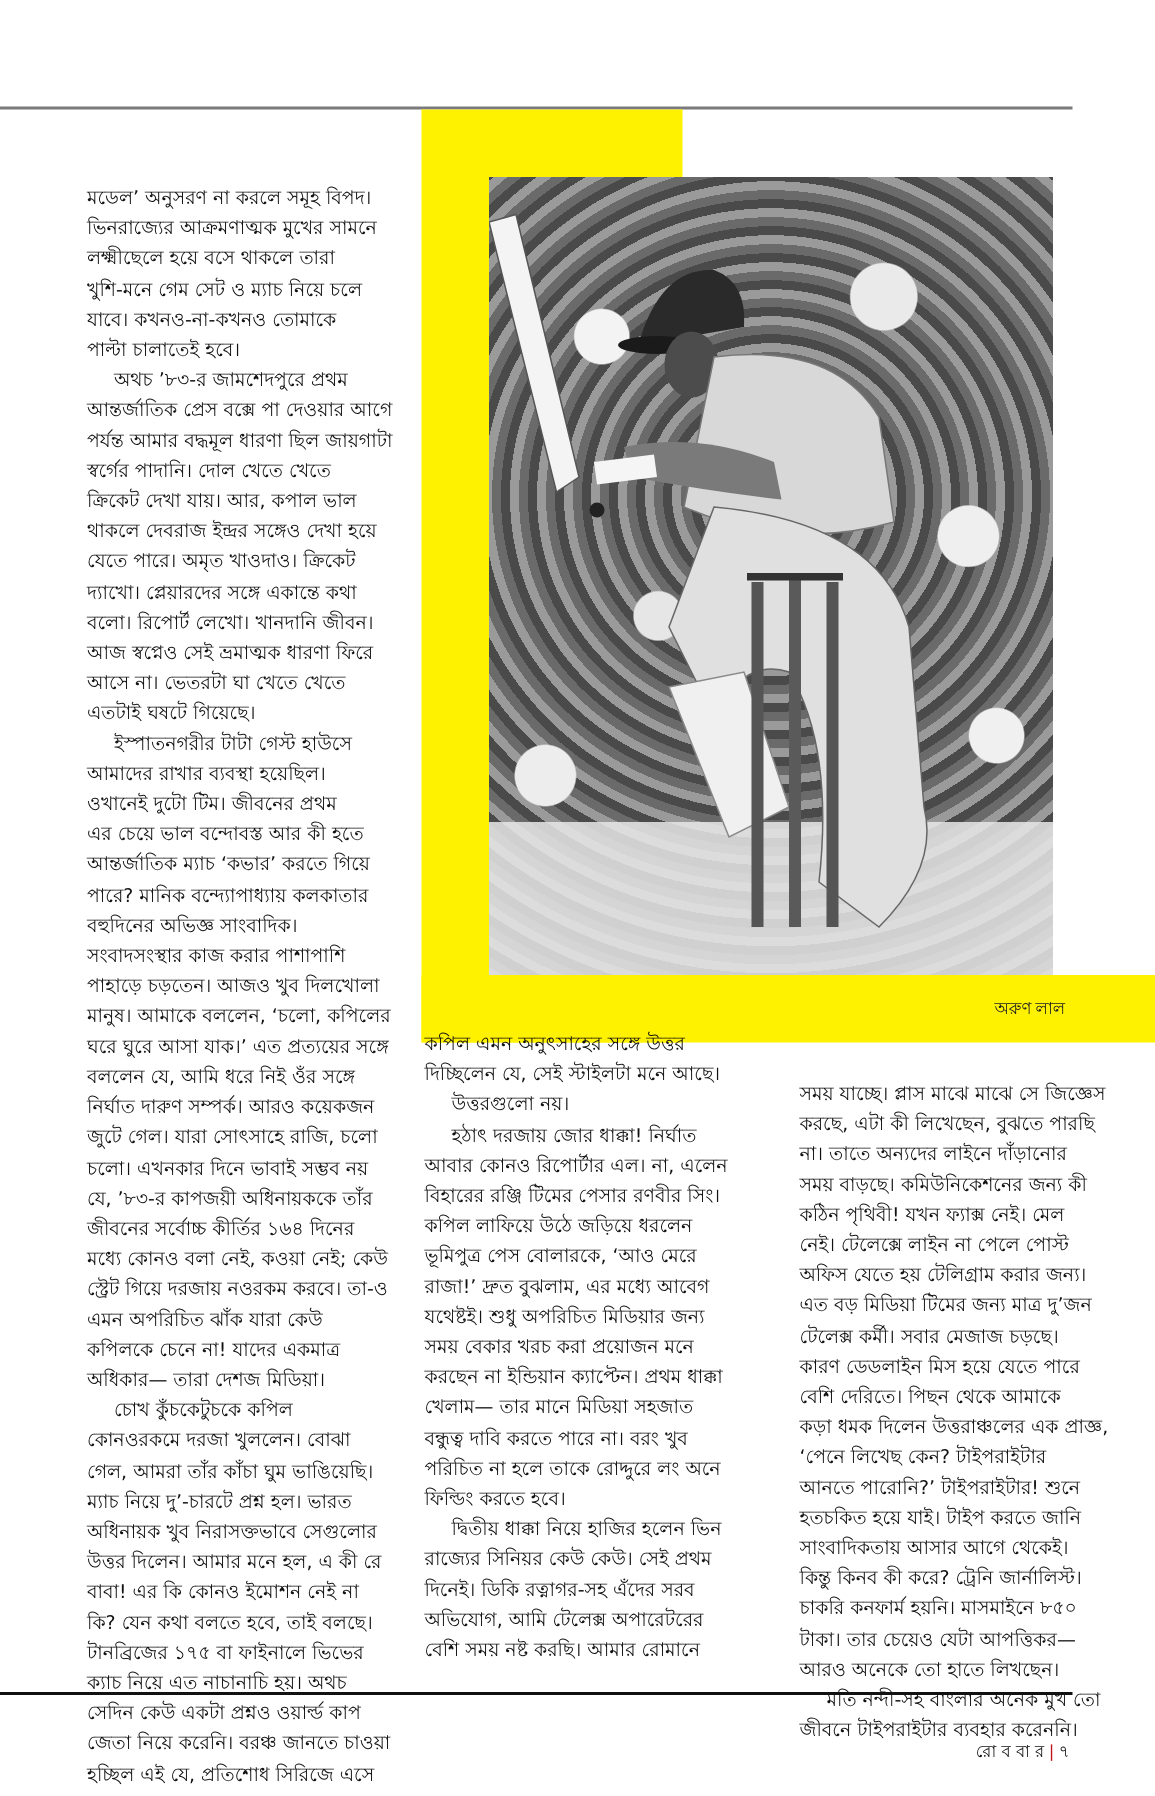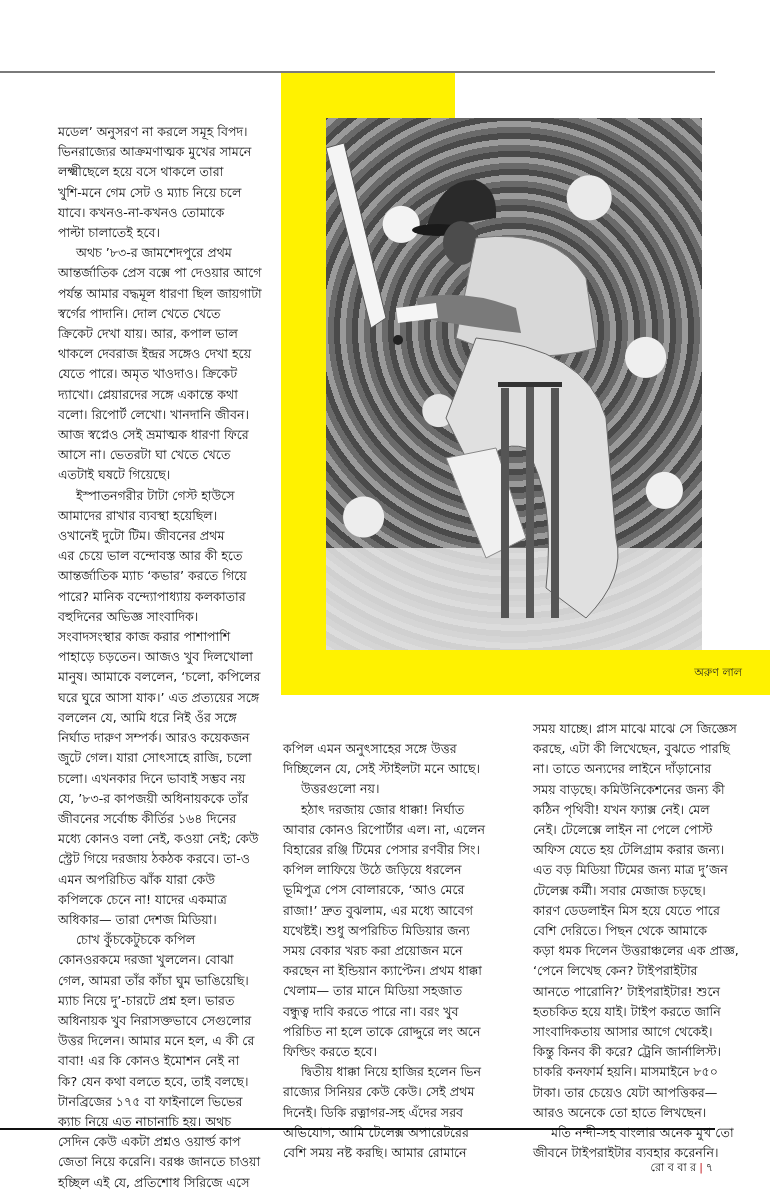--- a/index.html
+++ b/index.html
@@ -15,28 +15,28 @@
       background: radial-gradient(circle at 20% 20%, #f3f3f3 0 18px, transparent 19px),
                   radial-gradient(circle at 70% 15%, #eaeaea 0 22px, transparent 23px),
                   radial-gradient(circle at 85% 45%, #efefef 0 20px, transparent 21px),
                   radial-gradient(circle at 30% 55%, #e6e6e6 0 16px, transparent 17px),
                   radial-gradient(circle at 90% 70%, #f0f0f0 0 18px, transparent 19px),
                   radial-gradient(circle at 10% 75%, #ededed 0 20px, transparent 21px),
                   repeating-radial-gradient(circle at 50% 40%, #6a6a6a 0 6px, #9a9a9a 6px 12px, #4a4a4a 12px 18px);
     }
     .photo svg { position: absolute; left: 0; top: 0; width: 100%; height: 100%; }
     .caption {
-      position: absolute; left: 632px; top: 664px; width: 110px; text-align: right;
-      font-size: 11px; color: #222;
+      position: absolute; left: 600px; top: 664px; width: 110px; text-align: right;
+      font-size: 11px; color: #222; font-family: Liberation Serif, serif;
     }
     .col {
       position: absolute; font-size: 12.6px; line-height: 20.2px; color: #111;
     }
     .col-1 { left: 58px; top: 122px; width: 225px; }
-    .col-2 { left: 283px; top: 739px; width: 215px; }
+    .col-2 { left: 283px; top: 686px; width: 215px; }
     .col-3 { left: 533px; top: 719px; width: 212px; }
     .line { display: block; white-space: nowrap; }
     .line.indent { padding-left: 18px; }
     .rule-bottom { position: absolute; left: 0; top: 1128px; width: 715px; height: 2px; background: #111; }
     .footer { position: absolute; right: 57px; top: 1139px; font-size: 11px; color: #111; margin-top: 20px; }
     .footer .sep { color: #c0141c; margin: 0 3px; }
   </style>
 </head>
 <body>
 
@@ -104,21 +104,21 @@
     <span class="line">পাহাড়ে চড়তেন। আজও খুব দিলখোলা</span>
     <span class="line">মানুষ। আমাকে বললেন, ‘চলো, কপিলের</span>
     <span class="line">ঘরে ঘুরে আসা যাক।’ এত প্রত্যয়ের সঙ্গে</span>
     <span class="line">বললেন যে, আমি ধরে নিই ওঁর সঙ্গে</span>
     <span class="line">নির্ঘাত দারুণ সম্পর্ক। আরও কয়েকজন</span>
     <span class="line">জুটে গেল। যারা সোৎসাহে রাজি, চলো</span>
     <span class="line">চলো। এখনকার দিনে ভাবাই সম্ভব নয়</span>
     <span class="line">যে, ’৮৩-র কাপজয়ী অধিনায়ককে তাঁর</span>
     <span class="line">জীবনের সর্বোচ্চ কীর্তির ১৬৪ দিনের</span>
     <span class="line">মধ্যে কোনও বলা নেই, কওয়া নেই; কেউ</span>
-    <span class="line">স্ট্রেট গিয়ে দরজায় ঠকঠক করবে। তা-ও</span>
+    <span class="line">স্ট্রেট গিয়ে দরজায় নওরকম করবে। তা-ও</span>
     <span class="line">এমন অপরিচিত ঝাঁক যারা কেউ</span>
     <span class="line">কপিলকে চেনে না! যাদের একমাত্র</span>
     <span class="line">অধিকার— তারা দেশজ মিডিয়া।</span>
     <span class="line indent">চোখ কুঁচকেটুচকে কপিল</span>
     <span class="line">কোনওরকমে দরজা খুললেন। বোঝা</span>
     <span class="line">গেল, আমরা তাঁর কাঁচা ঘুম ভাঙিয়েছি।</span>
     <span class="line">ম্যাচ নিয়ে দু’-চারটে প্রশ্ন হল। ভারত</span>
     <span class="line">অধিনায়ক খুব নিরাসক্তভাবে সেগুলোর</span>
     <span class="line">উত্তর দিলেন। আমার মনে হল, এ কী রে</span>
     <span class="line">বাবা! এর কি কোনও ইমোশন নেই না</span>

